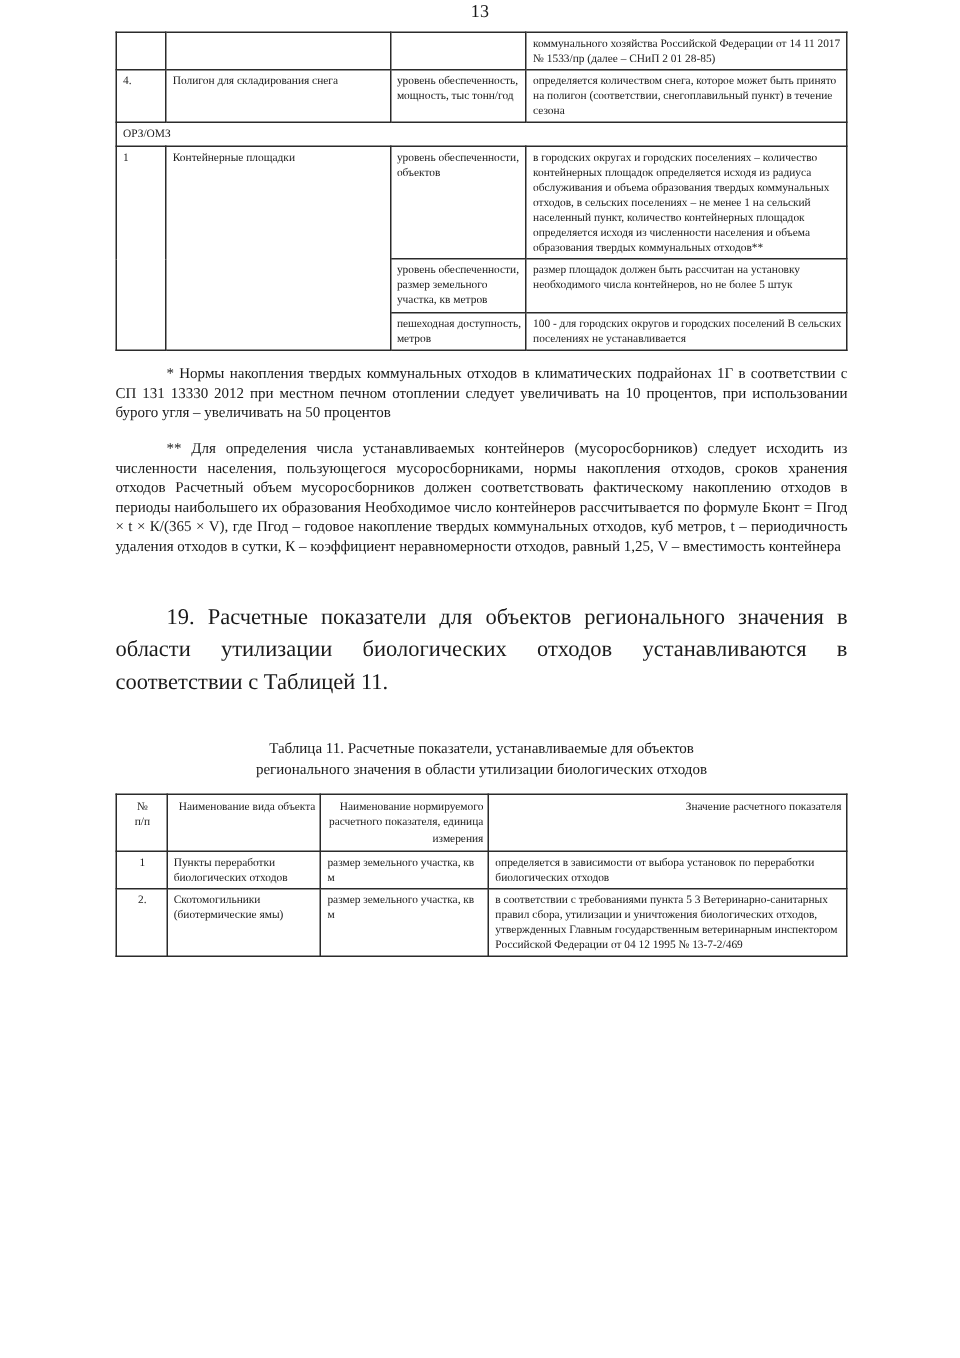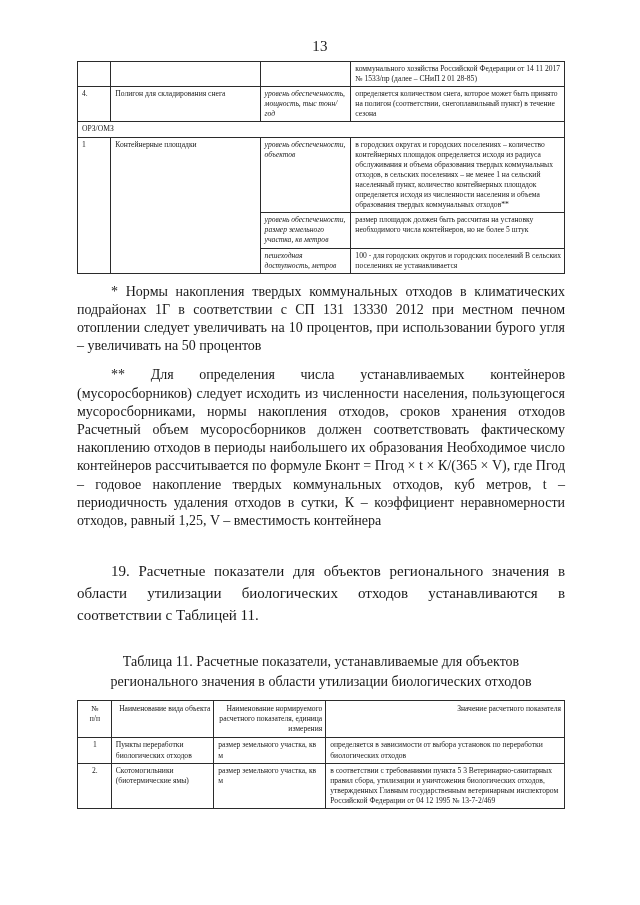--- a/index.html
+++ b/index.html
@@ -17,23 +17,22 @@
   }
   .page {
     width: 640px;
     height: 905px;
     box-sizing: border-box;
     padding: 0;
     position: relative;
   }
   .page-number {
     text-align: center;
-    font-size: 15px;
-    margin: 0;
-    padding-top: 38px;
+    font-size: 12px;
+    margin: 0;
     padding-bottom: 6px;
     letter-spacing: 0.2px;
   }
   .content {
     margin: 0 75px 0 77px;
   }
 
   table.doc-table {
     width: 488px;
     border-collapse: collapse;
@@ -45,21 +44,21 @@
     border: 1px solid #2b2b2b;
     vertical-align: top;
     padding: 2px 3px 2px 4px;
     font-size: 7.6px;
     line-height: 1.33;
     font-weight: normal;
     text-align: left;
   }
   .c-num   { width: 30px; text-align: center; }
   .c-name  { width: 135px; }
-  .c-ind   { width: 82px; font-style: italic; }
+  .c-ind   { width: 82px; }
   .c-val   { width: 193px; }
 
   .band {
     text-align: center;
     font-size: 7.6px;
     padding: 2px 0 2px 0;
   }
   .cell-center { text-align: center; }
 
   
@@ -68,42 +67,42 @@
   .t11 .c2-ind  { width: 106px; }
   .t11 .c2-val  { width: 226px; }
   .t11 thead td {
     text-align: right;
     vertical-align: top;
     padding-top: 3px;
     padding-bottom: 3px;
   }
 
   p.note {
-    font-size: 14px;
+    font-size: 10px;
     line-height: 1.30;
     text-align: justify;
     text-justify: inter-word;
     margin: 0;
     text-indent: 34px;
     hyphens: none;
   }
   .notes-wrap { margin-top: 9px; }
   p.note + p.note { margin-top: 11px; }
 
   p.para {
     font-size: 15px;
     line-height: 1.45;
     text-align: justify;
     margin: 0;
     text-indent: 34px;
   }
   .para-wrap { margin-top: 31px; }
 
   p.caption {
-    font-size: 14px;
+    font-size: 10px;
     line-height: 1.42;
     text-align: center;
     margin: 0;
   }
   .caption-wrap { margin-top: 26px; margin-bottom: 8px; }
 
   .t11-wrap { margin-top: 0; }
 </style>
 </head>
 <body>

